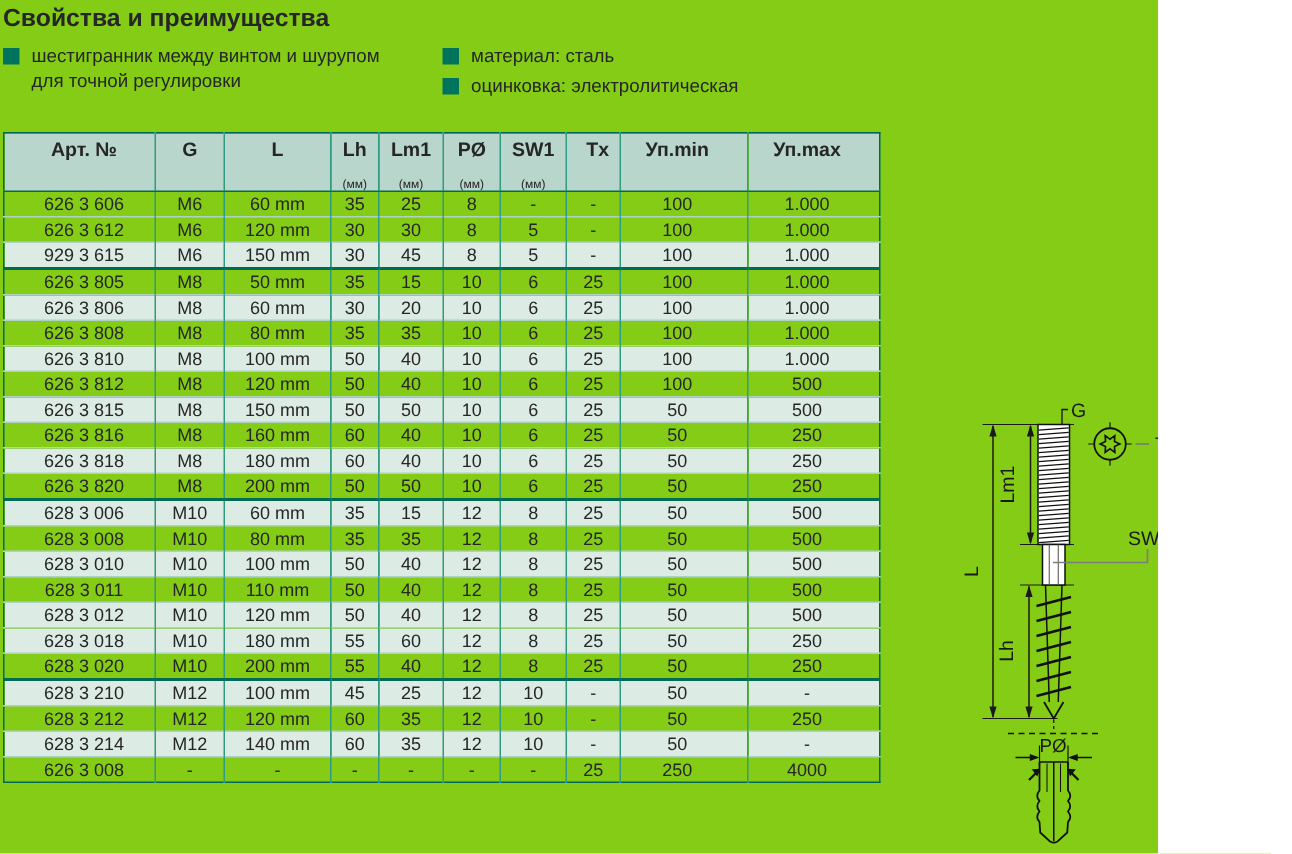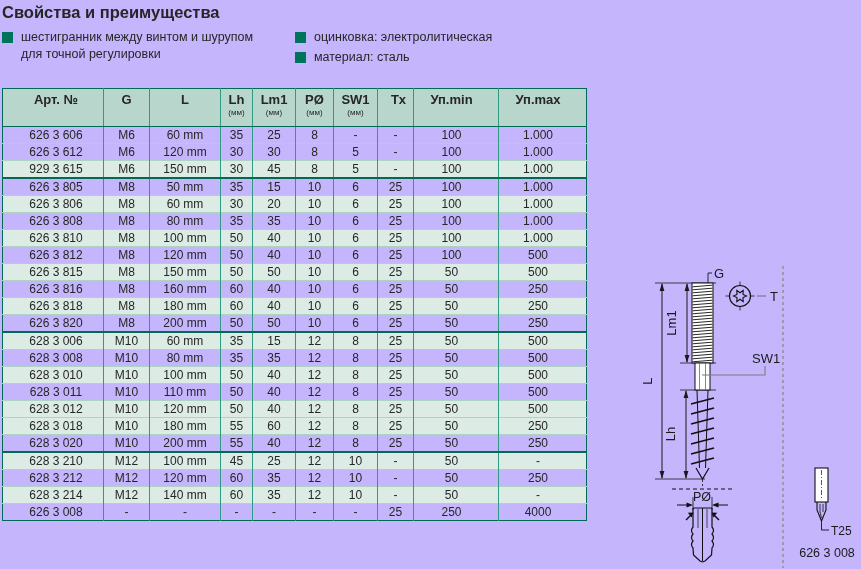--- a/index.html
+++ b/index.html
@@ -1,33 +1,33 @@
 <!DOCTYPE html>
 <html style="--text: #262626; --bullet: #00735c; --header_bg: #b8d6cb; --row_alt_bg: #dcebe4; --border_dark: #006a55; --border_mid: #2f9c82; --border_light: #aed2c6;"><head>
 <meta charset="utf-8">
 <style>
   html,body{margin:0;padding:0;background:#fff}
-  .page{position:relative;width:861px;height:569px;background:#c4b5fd;overflow:hidden;
+  .page{position:relative;width:772px;height:569px;background:#84cc16;overflow:hidden;
         font-family:"Liberation Sans",sans-serif;color:var(--text,#262626)}
   .title{position:absolute;left:2px;top:3px;font-size:16.5px;font-weight:bold}
   .features{position:absolute;left:2px;top:29px;font-size:12.5px;line-height:17px}
   .feat-col{position:absolute;top:0;display:flex;flex-direction:column;gap:3px}
   .feat-left{left:0;width:288px}
   .feat-right{left:293px;width:290px}
   .feat-item{display:flex;gap:8px}
   .bullet{width:11px;height:11px;background:var(--bullet,#00735c);flex:0 0 11px;margin-top:3px}
   .feat-text{white-space:pre-line}
 
   table.catalog{position:absolute;left:2px;top:88px;width:584px;border-collapse:collapse;
         table-layout:fixed;font-size:12px;border:1.5px solid var(--border_dark,#006a55)}
   .catalog th,.catalog td{border-left:1px solid var(--border_mid,#2f9c82);overflow:hidden;white-space:nowrap}
   .catalog th:first-child,.catalog td:first-child{border-left:none}
   .catalog thead th{background:var(--header_bg,#b8d6cb);font-size:13px;font-weight:bold;text-align:center;
         vertical-align:top;padding:3px 0 0;height:34px;border-bottom:1.5px solid var(--border_dark,#006a55)}
-  .catalog th .sub{display:block;font-size:8px;font-weight:normal;margin-top:1px}
+  .catalog th .sub{display:block;font-size:8px;font-weight:normal;margin-top:11px}
   .catalog tbody td{height:16px;padding:0;text-align:center;border-top:1px solid var(--border_light,#aed2c6)}
   .catalog tbody tr:first-child td{border-top:none}
   .catalog tr.alt td{background:var(--row_alt_bg,#dcebe4)}
   .catalog tr.gstart td{border-top:2px solid var(--border_dark,#006a55)}
   .a-left{text-align:right;padding-left:6px !important}
   .a-right{text-align:left;padding-right:9px !important}
   .a-center{text-align:center !important}
 
   svg.drawing{position:absolute;left:630px;top:228px}
   svg.drawing text{font-family:"Liberation Sans",sans-serif;fill:#1a1a1a}
@@ -43,25 +43,25 @@
     <div class="feat-col feat-left">
         <div class="feat-item">
           <span class="bullet"></span>
           <span class="feat-text">шестигранник между винтом и шурупом
 для точной регулировки</span>
         </div>
       </div>
     <div class="feat-col feat-right">
         <div class="feat-item">
           <span class="bullet"></span>
-          <span class="feat-text">оцинковка: электролитическая</span>
+          <span class="feat-text">материал: сталь</span>
         </div>
         <div class="feat-item">
           <span class="bullet"></span>
-          <span class="feat-text">материал: сталь</span>
+          <span class="feat-text">оцинковка: электролитическая</span>
         </div>
       </div>
   </div>
 
   <table class="catalog">
     <colgroup>
       <col style="width:101px">
         <col style="width:46px">
         <col style="width:71px">
       <col style="width:32px">

